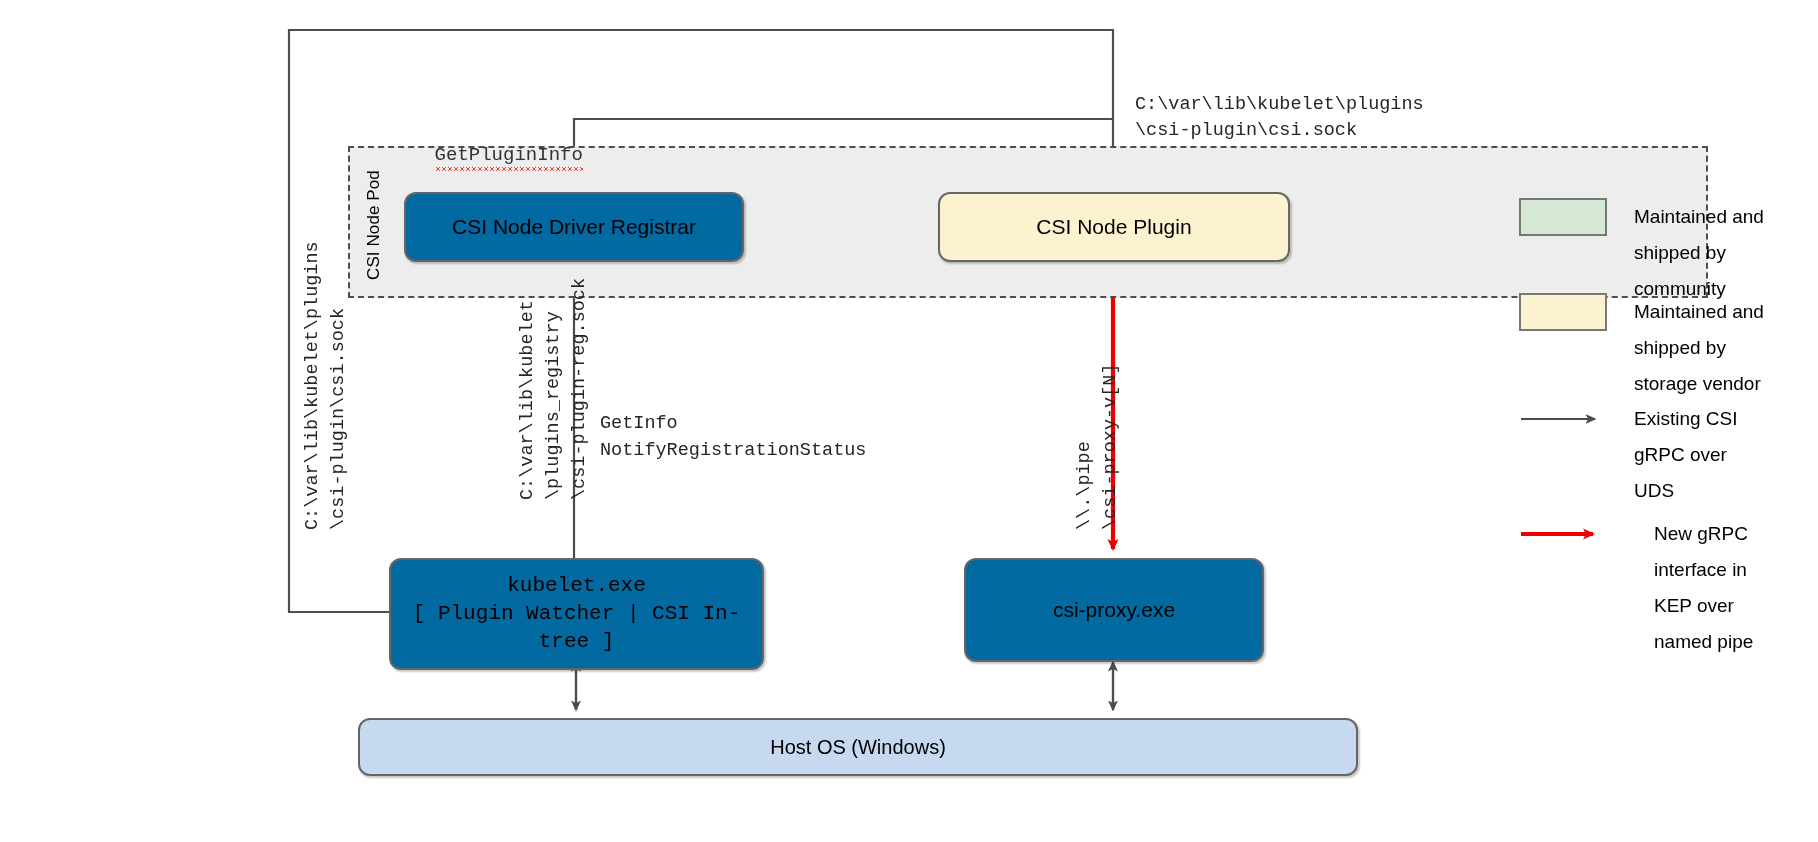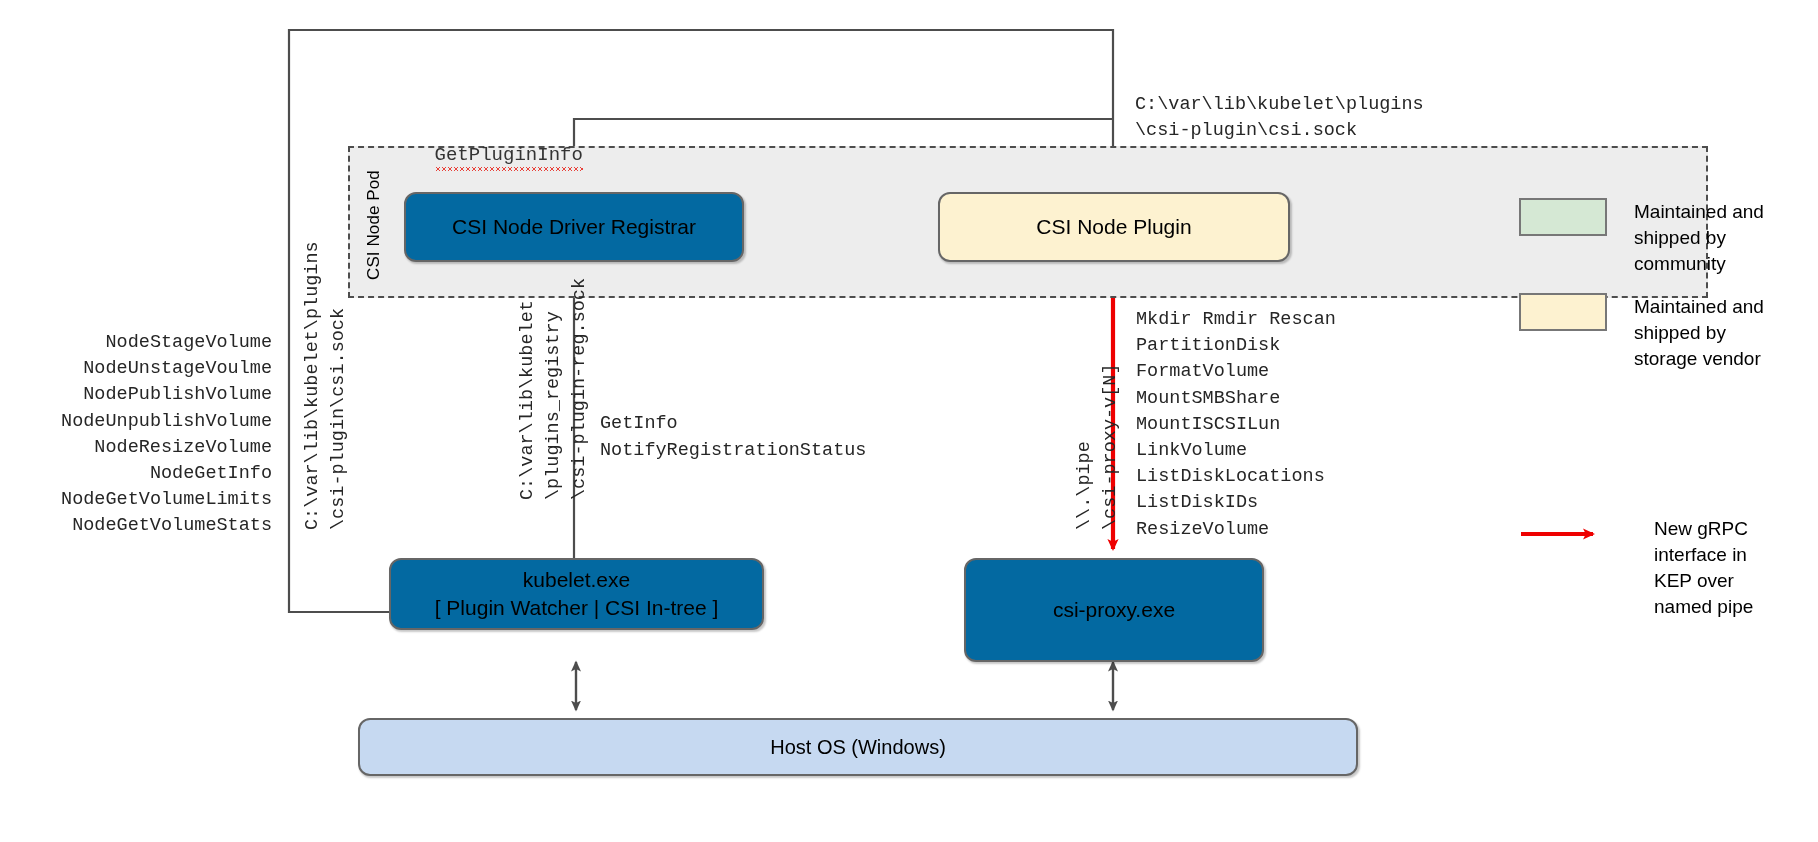--- a/index.html
+++ b/index.html
@@ -72,21 +72,21 @@
     line-height: 1.32;
     color: #000;
     box-shadow: 1.5px 2px 2px rgba(0,0,0,0.22);
   }
   .node.green  { background: #0369a1; }
   .node.yellow { background: #fdf2d0; }
   .node.blue   { background: #c6d9f1; }
 
   #node-registrar { left: 404px;  top: 192px; width: 340px;  height: 70px;  }
   #node-plugin    { left: 938px;  top: 192px; width: 352px;  height: 70px;  }
-  #node-kubelet   { left: 389px;  top: 558px; width: 375px;  height: 72px; }
+  #node-kubelet   { left: 389px;  top: 558px; width: 375px;  height: 112px; font-family: Liberation Mono, monospace; }
   #node-csiproxy  { left: 964px;  top: 558px; width: 300px;  height: 104px; }
   #node-hostos    { left: 358px;  top: 718px; width: 1000px; height: 58px;  font-size: 20px; }
 
   
   .mono {
     position: absolute;
     font-family: "Liberation Mono", "DejaVu Sans Mono", monospace;
     font-size: 18.5px;
     line-height: 26px;
     color: #262626;
@@ -155,21 +155,21 @@
   .legend-swatch.yellow { background: #fdf2d0; }
   .legend-arrow {
     width: 88px;
     height: 38px;
     flex: 0 0 auto;
     position: relative;
   }
   .legend-text {
     margin-left: 27px;
     font-size: 19px;
-    line-height: 26px;
+    line-height: 36px;
     white-space: pre-line;
     color: #000;
     padding-top: 1px;
   }
   #legend-item-0 { left: 1519px; top: 198px; }
   #legend-item-1 { left: 1519px; top: 293px; }
   #legend-item-2 { left: 1519px; top: 400px; }
   #legend-item-3 { left: 1519px; top: 515px; gap: 20px; }
 </style>
 </head>
@@ -236,66 +236,64 @@
     <span>csi-proxy.exe</span>
   </div>
 
   <div class="mono" id="lbl-getplugininfo">
     <span class="squiggle">GetPluginInfo</span>
   </div>
 
   <div class="mono" id="lbl-csisock-top">C:\var\lib\kubelet\plugins
 \csi-plugin\csi.sock</div>
 
-  <div class="mono" id="list-node-ops">NodeStageVolume
-NodeUnstageVoulme
-NodePublishVolume
-NodeUnpublishVolume
-NodeResizeVolume
-NodeGetInfo
-NodeGetVolumeLimits
-NodeGetVolumeStats</div>
 
   <div class="mono rot" id="lbl-rot-csiplugin">C:\var\lib\kubelet\plugins
 \csi-plugin\csi.sock</div>
 
   <div class="mono rot" id="lbl-rot-registry">C:\var\lib\kubelet
 \plugins_registry
 \csi-plugin-reg.sock</div>
 
   <div class="mono rot" id="lbl-rot-pipe">\\.\pipe
 \csi-proxy-v[N]</div>
 
   <div class="mono" id="lbl-getinfo">GetInfo
 NotifyRegistrationStatus</div>
 
-  <div class="mono" id="list-proxy-ops">Mkdir Rmdir Rescan
-PartitionDisk
-FormatVolume
-MountSMBShare
-MountISCSILun
-LinkVolume
-ListDiskLocations
-ListDiskIDs
-ResizeVolume</div>
 
   <div class="legend-row" id="legend-item-0">
     <span class="legend-swatch green"></span>
     <span class="legend-text">Maintained and
 shipped by
 community</span>
   </div>
 
   <div class="legend-row" id="legend-item-1">
     <span class="legend-swatch yellow"></span>
     <span class="legend-text">Maintained and
 shipped by
 storage vendor</span>
   </div>
 
+  <div class="legend-row" id="legend-item-2">
+    <span class="legend-arrow">
+      <svg width="88" height="38" viewBox="0 0 88 38" xmlns="http://www.w3.org/2000/svg">
+        <defs>
+          <marker id="lg-gray" markerWidth="12" markerHeight="12" refX="9.5" refY="5" orient="auto" markerUnits="userSpaceOnUse">
+            <path d="M0,0 L11,5 L0,10 L2.6,5 Z" fill="#4d4d4d"></path>
+          </marker>
+        </defs>
+        <path d="M2,19 L76,19" fill="none" stroke="#4d4d4d" stroke-width="2.2" marker-end="url(#lg-gray)"></path>
+      </svg>
+    </span>
+    <span class="legend-text">Existing CSI
+gRPC over
+UDS</span>
+  </div>
 
   <div class="legend-row" id="legend-item-3">
     <span class="legend-arrow">
       <svg width="88" height="38" viewBox="0 0 88 38" xmlns="http://www.w3.org/2000/svg">
         <defs>
           <marker id="lg-red" markerWidth="14" markerHeight="13" refX="10" refY="5.6" orient="auto" markerUnits="userSpaceOnUse">
             <path d="M0,0 L12,5.6 L0,11.2 L2.8,5.6 Z" fill="#ee0000"></path>
           </marker>
         </defs>
         <path d="M2,19 L74,19" fill="none" stroke="#ee0000" stroke-width="4.2" marker-end="url(#lg-red)"></path>

